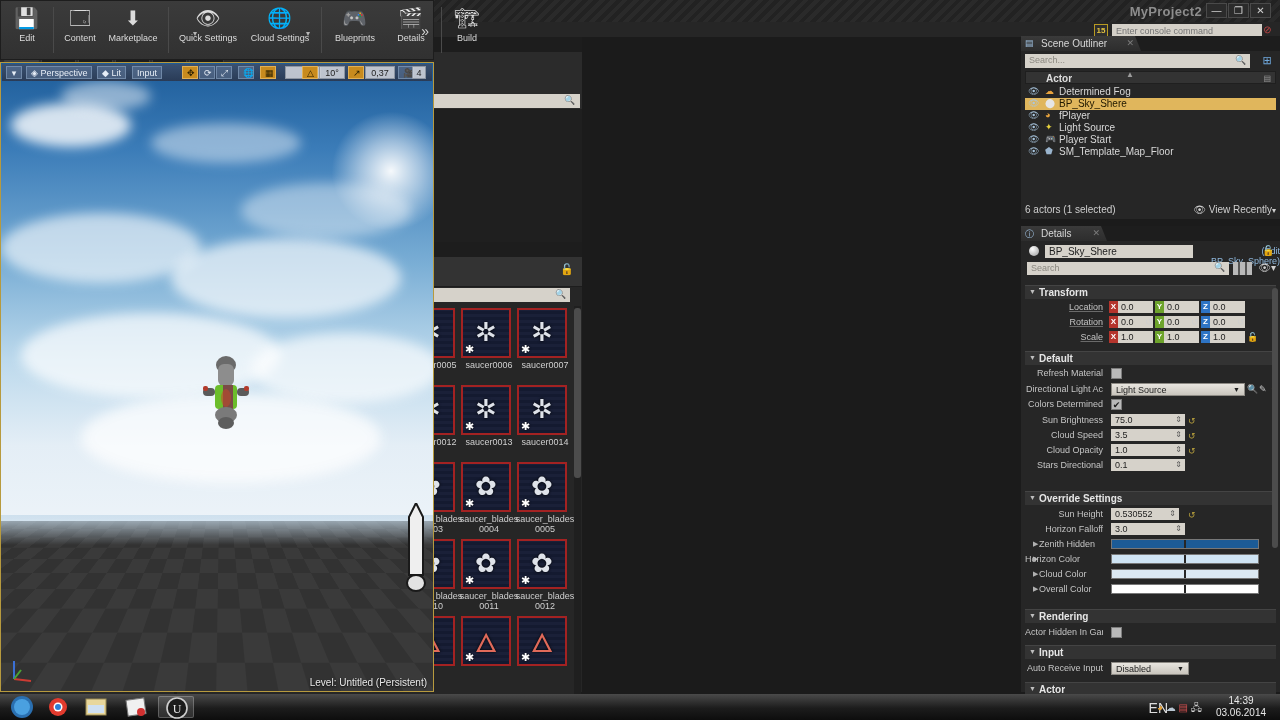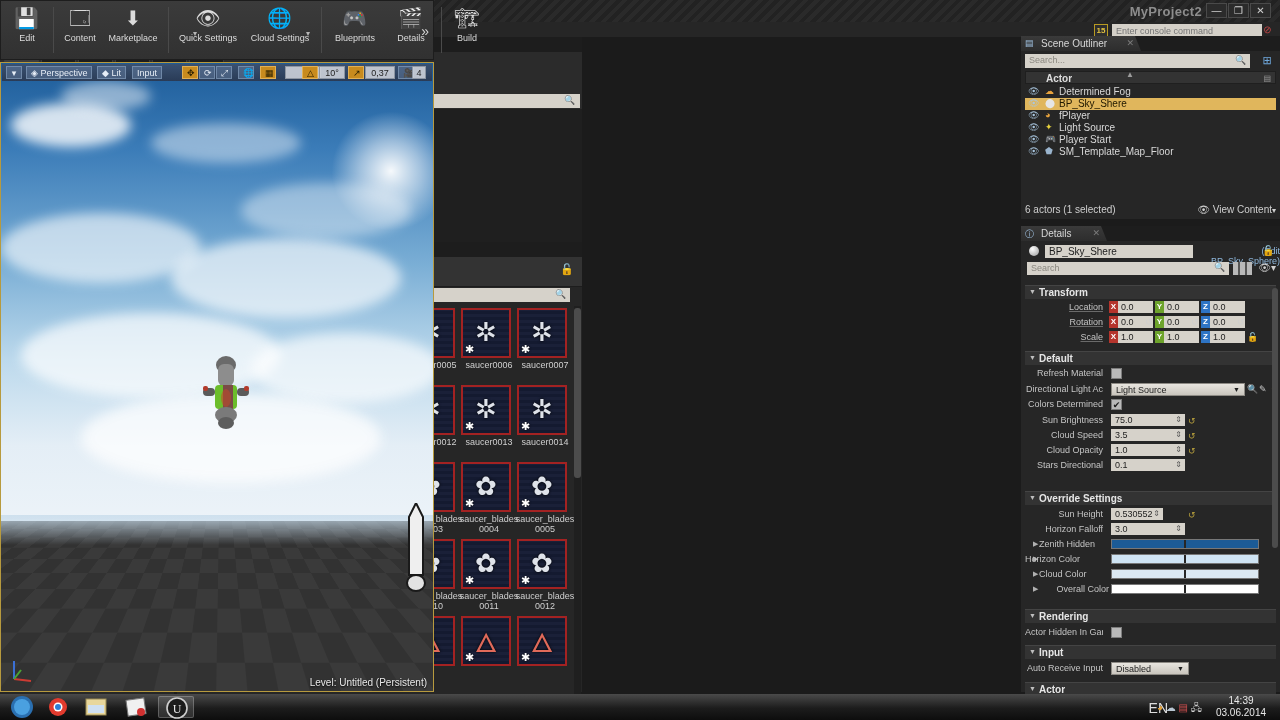--- a/index.html
+++ b/index.html
@@ -810,21 +810,21 @@
   <div class="olrow" style="top:110px">
     <span class="eye">👁</span>
     <span class="tyi" style="color:#9ab4cd">⬟</span>
     <span class="nmm">SM_Template_Map_Floor</span>
   </div>
 
   <div id="ol-foot">
     <span>6 actors (1 selected)</span>
     <span class="vo">
       <span>👁</span>
-      <span>View Content</span><span style="font-size:8px">▾</span>
+      <span>View Recently</span><span style="font-size:8px">▾</span>
     </span>
   </div>
 </div>
 
 <div class="panel" id="details">
   <div class="tabstrip"></div>
   <div class="ptab" style="width:86px">
     <span class="tico">ⓘ</span>
     <span>Details</span>
     <span class="tx">✕</span>
@@ -942,21 +942,21 @@
       <span>0.1</span>
       <span class="sp">⇕</span></span>
   </div>
 
   <div class="sect" style="top:265px">
     <span class="tri">▼</span>
     <span>Override Settings</span>
   </div>
   <div class="prow" style="top:281px">
     <span class="plbl">Sun Height</span>
-    <span class="numfield" style="left:86px;width:52px">
+    <span class="numfield" style="left:86px;width:68px">
       <span>0.530552</span>
       <span class="sp">⇕</span></span>
     <span class="reset" style="left:163px">↺</span>
   </div>
   <div class="prow" style="top:296px">
     <span class="plbl">Horizon Falloff</span>
     <span class="numfield" style="left:86px;width:74px">
       <span>3.0</span>
       <span class="sp">⇕</span></span>
   </div>
@@ -970,21 +970,21 @@
     <span class="plbl" style="left:0;width:70px;text-align:left">Horizon Color</span>
     <span class="colorbar" id="cb-hor" style="left: 86px; width: 148px; background: linear-gradient(90deg, rgb(207, 228, 244) 0px, rgb(207, 228, 244) 49%, rgba(255, 255, 255, 0) 49%, rgba(255, 255, 255, 0) 51%, rgb(207, 228, 244) 51%, rgb(207, 228, 244) 100%);"></span>
   </div>
   <div class="prow" style="top:341px">
     <span class="ptri">▶</span>
     <span class="plbl" style="left:14px;width:70px;text-align:left">Cloud Color</span>
     <span class="colorbar" id="cb-cld" style="left: 86px; width: 148px; background: linear-gradient(90deg, rgb(220, 233, 243) 0px, rgb(220, 233, 243) 49%, rgba(255, 255, 255, 0) 49%, rgba(255, 255, 255, 0) 51%, rgb(220, 233, 243) 51%, rgb(220, 233, 243) 100%);"></span>
   </div>
   <div class="prow" style="top:356px">
     <span class="ptri">▶</span>
-    <span class="plbl" style="left:14px;width:70px;text-align:right">Overall Color</span>
+    <span class="plbl" style="left:14px;width:70px;text-align:left">Overall Color</span>
     <span class="colorbar" id="cb-ovr" style="left: 86px; width: 148px; background: linear-gradient(90deg, rgb(255, 255, 255) 0px, rgb(255, 255, 255) 49%, rgba(255, 255, 255, 0) 49%, rgba(255, 255, 255, 0) 51%, rgb(255, 255, 255) 51%, rgb(255, 255, 255) 100%);"></span>
   </div>
 
   <div class="sect" style="top:383px">
     <span class="tri">▼</span>
     <span>Rendering</span>
   </div>
   <div class="prow" style="top:399px">
     <span class="plbl">Actor Hidden In Gar</span>
     <span class="chk" style="left:86px"></span>

